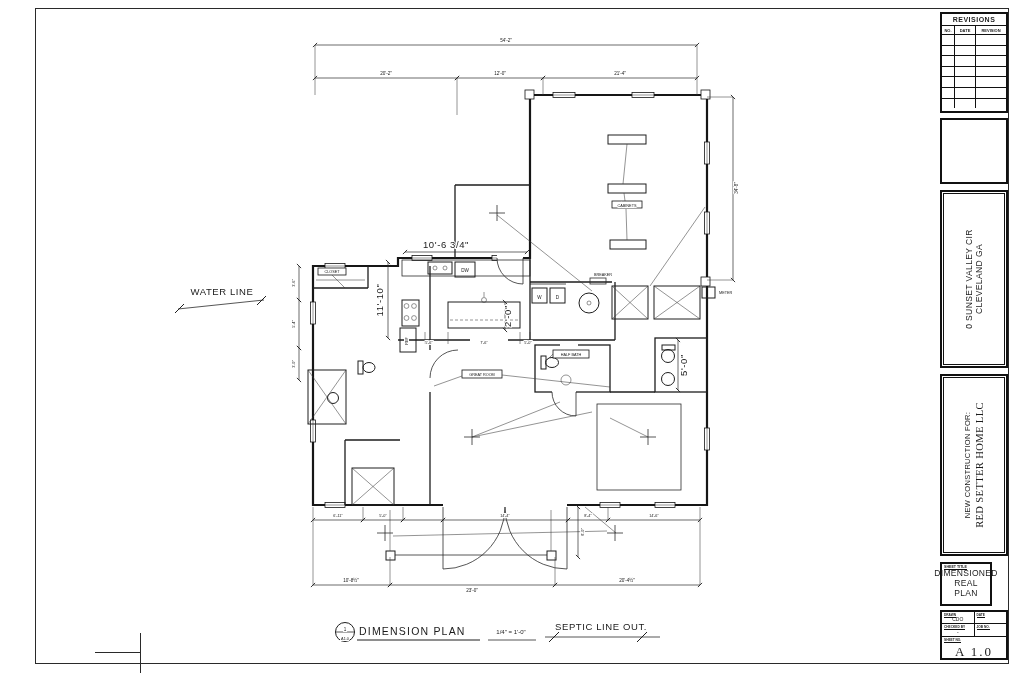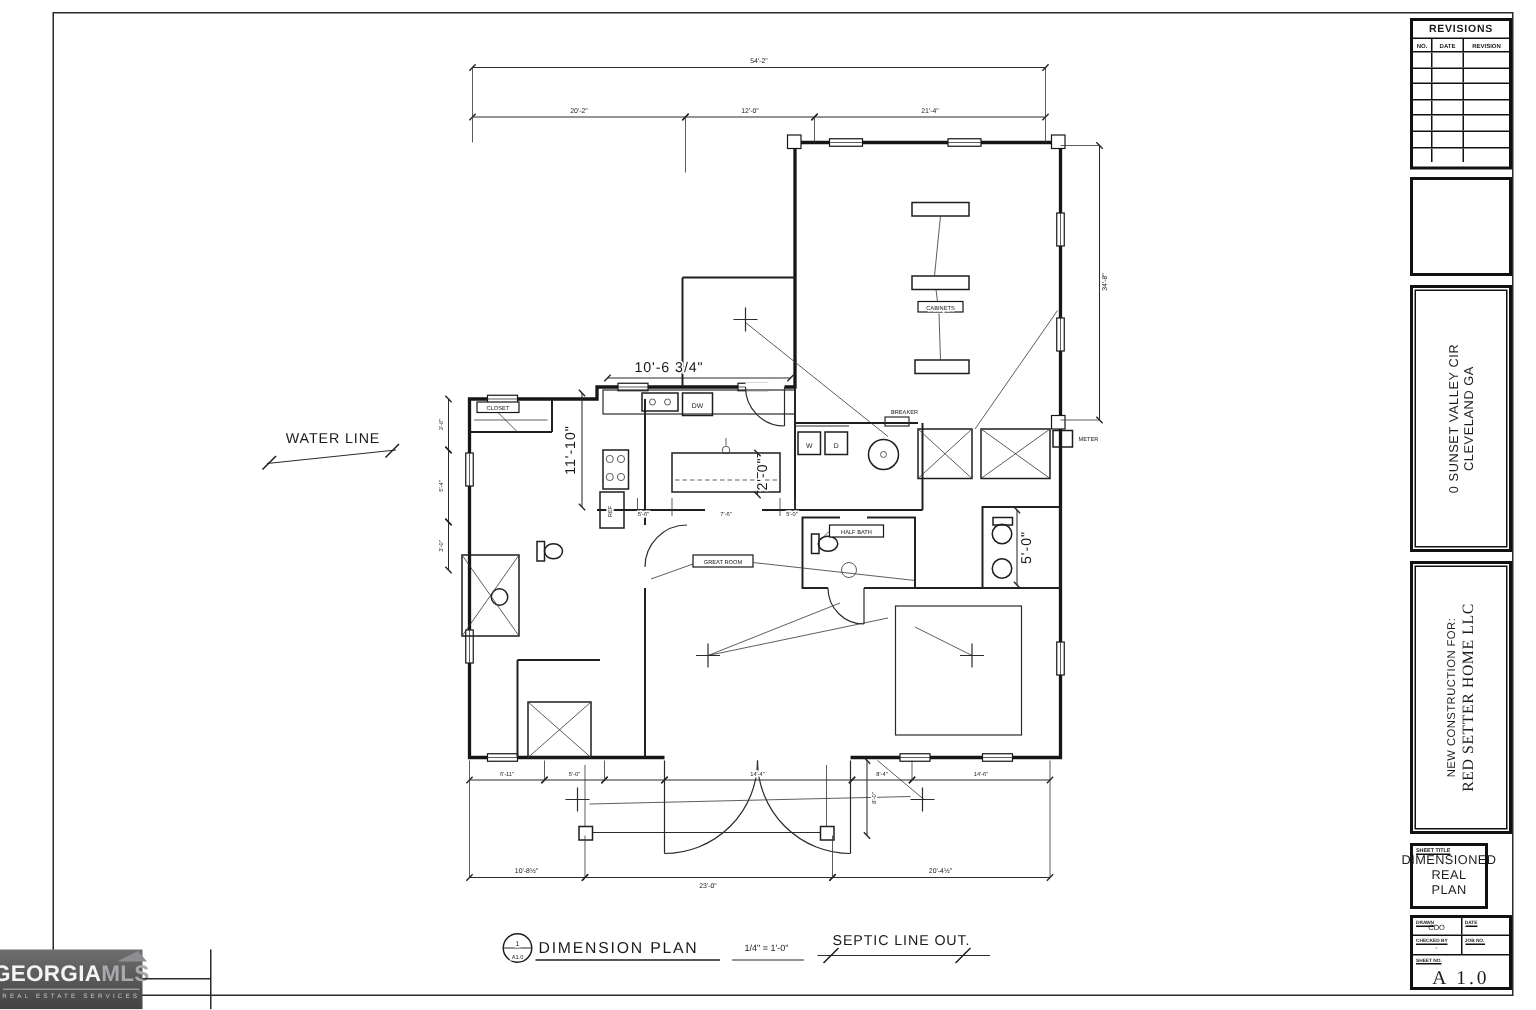--- a/index.html
+++ b/index.html
@@ -461,24 +461,16 @@
         <div class="info-row">
           <div class="info-cell">
             <div class="info-lab">SHEET NO.</div>
             <div class="sheetno-val">A 1.0</div>
           </div>
         </div>
       </div>
     </div>
   </div>
 
-  <div class="logo">
-    <div class="logo-row">
-      <span class="logo-georgia">GEORGIA</span>
-        <span class="logo-mls">MLS</span>
-      <span class="logo-roof"></span>
-    </div>
-    <div class="logo-tag">REAL ESTATE SERVICES</div>
-  </div>
   <div class="edge-line" style="left:95px;top:652px;width:45px;height:1px;"></div>
   <div class="edge-line" style="left:140px;top:633px;width:1px;height:40px;"></div>
 
 </div>
 
 </body></html>

